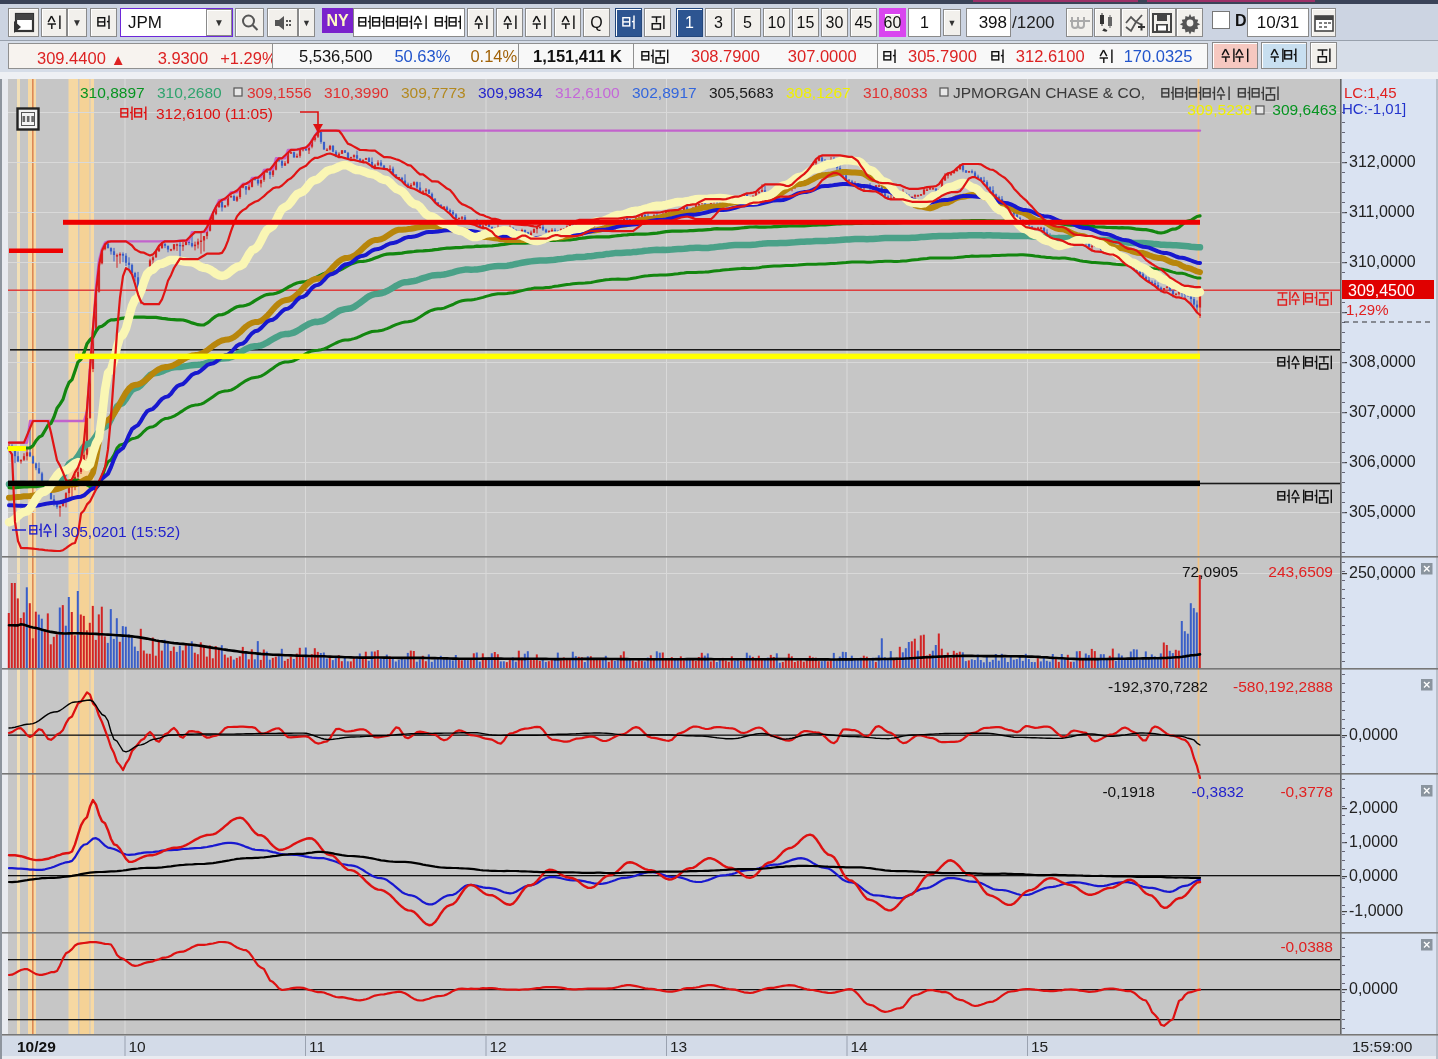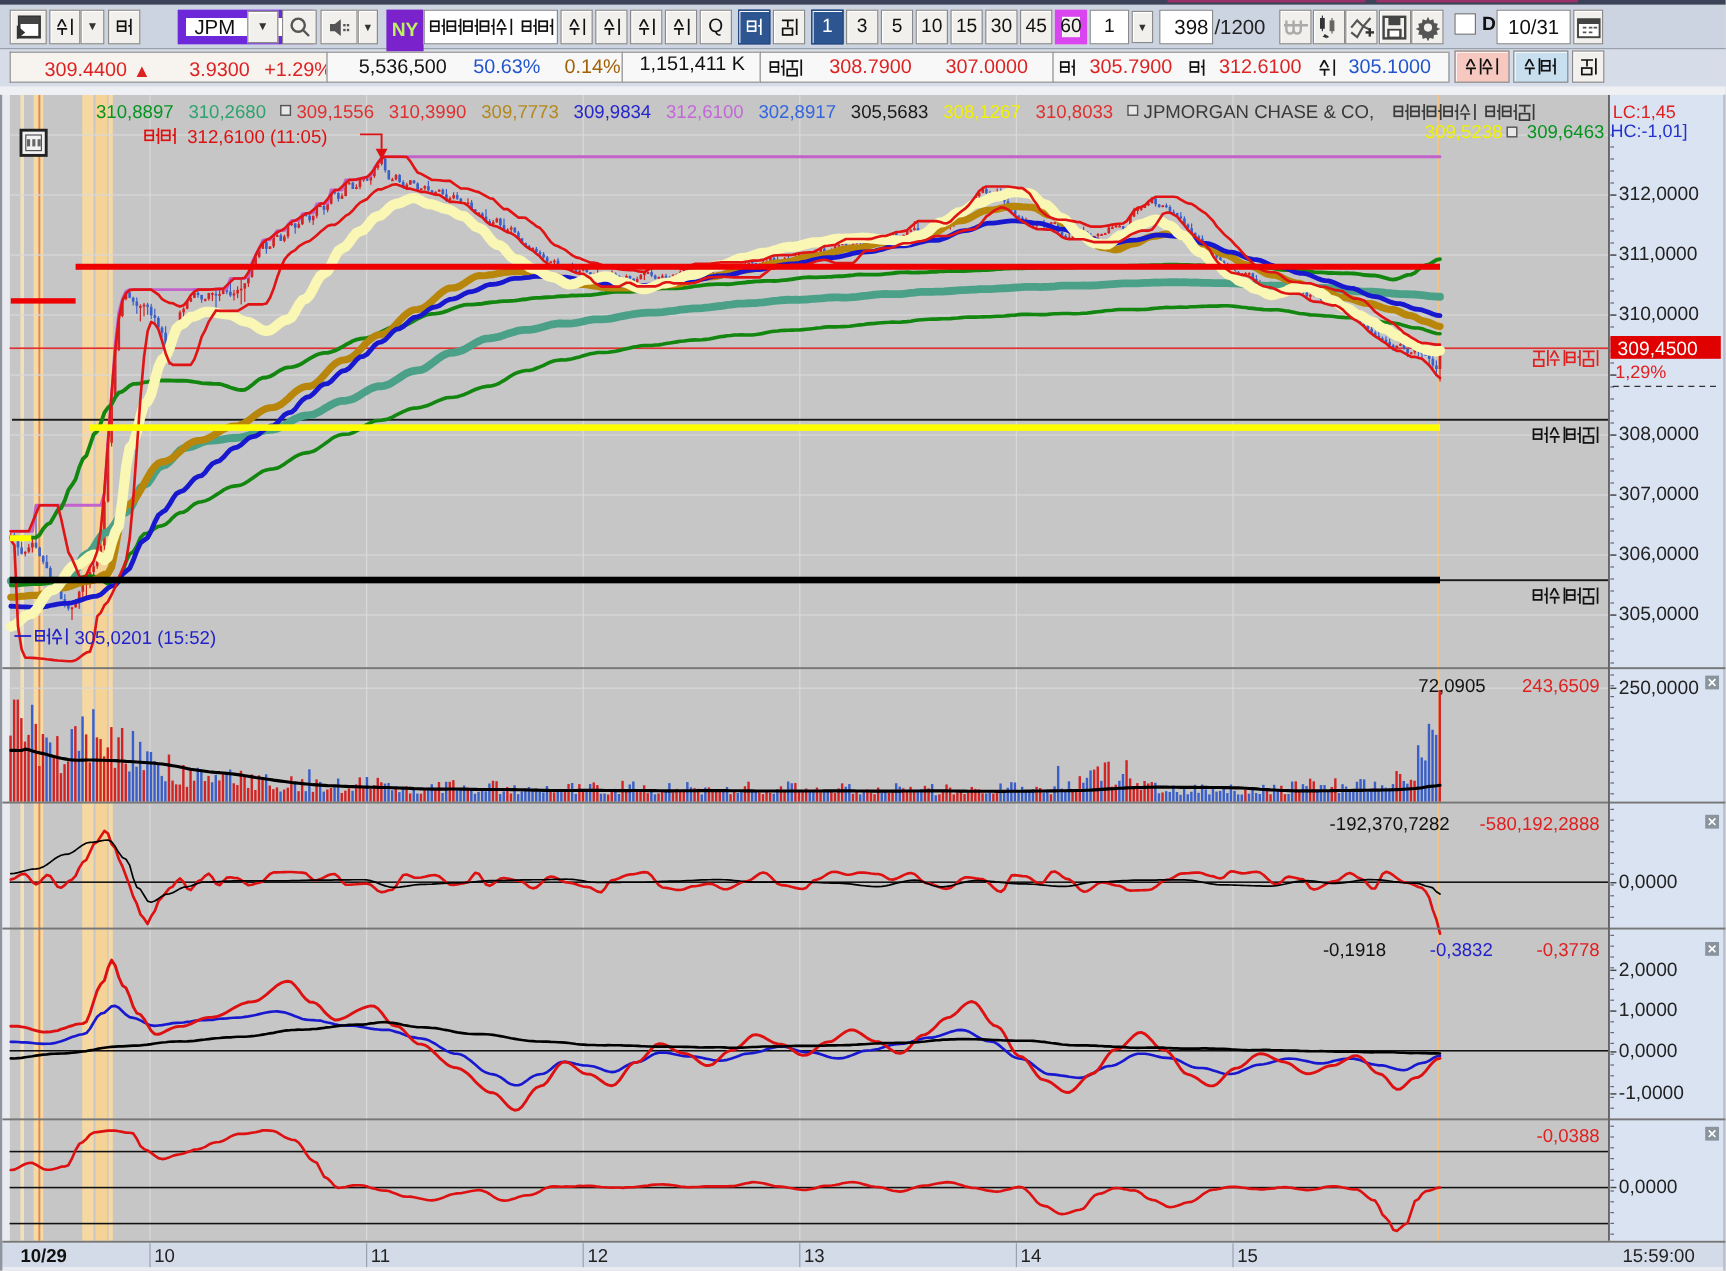--- a/index.html
+++ b/index.html
@@ -1587,21 +1587,21 @@
     <span style="font-size:10px;color:#333">▼</span>
   </div>
 <div style="position:absolute;left:90px;top:8px;width:27px;height:29px;background:#f2f0ec;border:1px solid #8a8a8a;box-sizing:border-box;display:flex;align-items:center;justify-content:center;font-size:16px;color:#111;font-weight:normal;box-shadow:inset 1px 1px 0 #ffffff;">
     <svg width="14" height="17" style="display:block">
       <rect x="0.9" y="3.7" width="6.8" height="8.2" fill="none" stroke="#111" stroke-width="1.43"></rect>
       <line x1="0.9" y1="7.9" x2="7.7" y2="7.9" stroke="#111" stroke-width="1.43"></line>
       <line x1="12.0" y1="1.6" x2="12.0" y2="15.1" stroke="#111" stroke-width="1.43"></line>
       <line x1="9.9" y1="7.6" x2="12.0" y2="7.6" stroke="#111" stroke-width="1.43"></line>
     </svg>
   </div>
-<div style="position:absolute;left:120px;top:8px;width:113px;height:29px;background:#fff;border:7px solid #6d28d9;box-sizing:border-box;display:flex;align-items:center;font-size:17px;color:#111;padding-left:7px;margin-left:28px;">JPM</div>
+<div style="position:absolute;left:120px;top:8px;width:113px;height:29px;background:#fff;border:1px solid #6d28d9;box-sizing:border-box;display:flex;align-items:center;font-size:17px;color:#111;padding-left:7px;">JPM</div>
 <div style="position:absolute;left:206px;top:9px;width:26px;height:27px;background:#f2f0ec;border:1px solid #8a8a8a;box-sizing:border-box;display:flex;align-items:center;justify-content:center;font-size:16px;color:#111;font-weight:normal;box-shadow:inset 1px 1px 0 #ffffff;">
     <span style="font-size:10px;color:#333">▼</span>
   </div>
 <div style="position:absolute;left:235px;top:8px;width:29px;height:29px;background:#f2f0ec;border:1px solid #8a8a8a;box-sizing:border-box;display:flex;align-items:center;justify-content:center;font-size:16px;color:#111;font-weight:normal;box-shadow:inset 1px 1px 0 #ffffff;">
     <svg width="22" height="22" viewBox="0 0 22 22">
       <circle cx="9.5" cy="9" r="5.5" fill="none" stroke="#555" stroke-width="2"></circle>
       <path d="M13.5 13 l5 5" stroke="#555" stroke-width="2"></path>
     </svg>
   </div>
 <div style="position:absolute;left:267px;top:8px;width:31px;height:29px;background:#f2f0ec;border:1px solid #8a8a8a;box-sizing:border-box;display:flex;align-items:center;justify-content:center;font-size:16px;color:#111;font-weight:normal;box-shadow:inset 1px 1px 0 #ffffff;">
@@ -1609,21 +1609,21 @@
       <path d="M3 8 h4 l5-4 v14 l-5-4 h-4 z" fill="#555"></path>
       <rect x="14" y="8" width="2" height="2" fill="#555"></rect>
       <rect x="17" y="8" width="2" height="2" fill="#555"></rect>
       <rect x="14" y="12" width="2" height="2" fill="#555"></rect>
       <rect x="17" y="12" width="2" height="2" fill="#555"></rect>
     </svg>
   </div>
 <div style="position:absolute;left:298px;top:8px;width:17px;height:29px;background:#f2f0ec;border:1px solid #8a8a8a;box-sizing:border-box;display:flex;align-items:center;justify-content:center;font-size:16px;color:#111;font-weight:normal;box-shadow:inset 1px 1px 0 #ffffff;">
     <span style="font-size:9px;color:#333">▼</span>
   </div>
-<div style="position:absolute;left:322px;top:8px;width:31px;height:35px;background:#7a22cc;display:flex;align-items:center;justify-content:center;font-size:16px;color:#bef264;font-weight:bold;">NY</div>
+<div style="position:absolute;left:322px;top:8px;width:31px;height:25px;background:#7a22cc;display:flex;align-items:center;justify-content:center;font-size:16px;color:#fef9c3;font-weight:bold;">NY</div>
 <div style="position:absolute;left:353px;top:8px;width:112px;height:29px;background:#fff;border:1px solid #8a8a8a;box-sizing:border-box;display:flex;align-items:center;font-size:16px;color:#111;padding-left:4px;overflow:hidden;white-space:nowrap;">
     <svg width="104" height="17" style="display:block">
       <rect x="0.9" y="3.7" width="6.8" height="8.2" fill="none" stroke="#111" stroke-width="1.43"></rect>
       <line x1="0.9" y1="7.9" x2="7.7" y2="7.9" stroke="#111" stroke-width="1.43"></line>
       <line x1="12.0" y1="1.6" x2="12.0" y2="15.1" stroke="#111" stroke-width="1.43"></line>
       <line x1="9.9" y1="7.6" x2="12.0" y2="7.6" stroke="#111" stroke-width="1.43"></line>
       <rect x="14.7" y="3.7" width="6.8" height="8.2" fill="none" stroke="#111" stroke-width="1.43"></rect>
       <line x1="14.7" y1="7.9" x2="21.5" y2="7.9" stroke="#111" stroke-width="1.43"></line>
       <line x1="25.8" y1="1.6" x2="25.8" y2="15.1" stroke="#111" stroke-width="1.43"></line>
       <line x1="23.7" y1="7.6" x2="25.8" y2="7.6" stroke="#111" stroke-width="1.43"></line>
@@ -1769,21 +1769,21 @@
     <span style="margin-left:28px;color:#d22">309.4400</span>
     <span style="color:#d22;font-size:15px;margin-left:5px">▲</span>
     <span style="color:#d22;margin-left:32px">3.9300</span>
     <span style="color:#d22;margin-left:12px">+1.29%</span>
   </div>
 <div style="position:absolute;left:272px;top:43px;width:246px;height:26px;background:#f8f8f8;border:1px solid #909090;border-right:none;box-sizing:border-box;display:flex;align-items:center;font-size:16.5px;white-space:nowrap;overflow:hidden;">
     <span style="margin-left:26px;color:#111">5,536,500</span>
     <span style="color:#2255cc;margin-left:22px">50.63%</span>
     <span style="color:#a16207;margin-left:20px">0.14%</span>
   </div>
-<div style="position:absolute;left:518px;top:43px;width:115px;height:26px;background:#f8f8f8;border:1px solid #909090;border-right:none;box-sizing:border-box;display:flex;align-items:flex-start;font-size:16.5px;white-space:nowrap;overflow:hidden;">
+<div style="position:absolute;left:518px;top:43px;width:115px;height:26px;background:#f8f8f8;border:1px solid #909090;border-right:none;box-sizing:border-box;display:flex;align-items:center;font-size:16.5px;white-space:nowrap;overflow:hidden;font-weight:bold;">
     <span style="color:#111;margin-left:14px">1,151,411 K</span>
   </div>
 <div style="position:absolute;left:633px;top:43px;width:244px;height:26px;background:#f8f8f8;border:1px solid #909090;border-right:none;box-sizing:border-box;display:flex;align-items:center;font-size:16.5px;white-space:nowrap;overflow:hidden;">
     <span style="margin-left:7px;display:inline-flex;align-items:center">
       <svg width="28" height="17" style="display:block">
         <rect x="0.9" y="3.7" width="6.8" height="8.2" fill="none" stroke="#111" stroke-width="1.43"></rect>
         <line x1="0.9" y1="7.9" x2="7.7" y2="7.9" stroke="#111" stroke-width="1.43"></line>
         <line x1="12.0" y1="1.6" x2="12.0" y2="15.1" stroke="#111" stroke-width="1.43"></line>
         <line x1="9.9" y1="7.6" x2="12.0" y2="7.6" stroke="#111" stroke-width="1.43"></line>
         <line x1="14.4" y1="3.0" x2="24.3" y2="3.0" stroke="#111" stroke-width="1.43"></line>
@@ -1816,21 +1816,21 @@
     <span style="color:#d22;margin-left:11px">312.6100</span>
     <span style="margin-left:14px;display:inline-flex;align-items:center">
       <svg width="14" height="17" style="display:block">
         <line x1="4.5" y1="2.2" x2="1.2" y2="8.2" stroke="#111" stroke-width="1.43"></line>
         <line x1="4.5" y1="2.2" x2="7.8" y2="8.2" stroke="#111" stroke-width="1.43"></line>
         <line x1="0.6" y1="10.0" x2="9.0" y2="10.0" stroke="#111" stroke-width="1.43"></line>
         <line x1="4.8" y1="10.0" x2="4.8" y2="15.1" stroke="#111" stroke-width="1.43"></line>
         <line x1="12.9" y1="1.6" x2="12.9" y2="15.1" stroke="#111" stroke-width="1.43"></line>
       </svg>
     </span>
-    <span style="color:#2255cc;margin-left:11px">305.1000</span>
+    <span style="color:#2255cc;margin-left:11px">170.0325</span>
   </div>
 <div style="position:absolute;left:1207px;top:43px;width:1px;height:26px;background:#909090;"></div>
 <div style="position:absolute;left:1212px;top:42px;width:46px;height:27px;background:#f6c8c0;border:1px solid #8a8a8a;box-sizing:border-box;display:flex;align-items:center;justify-content:center;font-size:16px;color:#111;font-weight:normal;box-shadow:inset 1px 1px 0 #ffffff;">
     <svg width="28" height="17" style="display:block">
       <line x1="4.5" y1="2.2" x2="1.2" y2="8.2" stroke="#111" stroke-width="1.43"></line>
       <line x1="4.5" y1="2.2" x2="7.8" y2="8.2" stroke="#111" stroke-width="1.43"></line>
       <line x1="0.6" y1="10.0" x2="9.0" y2="10.0" stroke="#111" stroke-width="1.43"></line>
       <line x1="4.8" y1="10.0" x2="4.8" y2="15.1" stroke="#111" stroke-width="1.43"></line>
       <line x1="12.9" y1="1.6" x2="12.9" y2="15.1" stroke="#111" stroke-width="1.43"></line>
       <line x1="18.3" y1="2.2" x2="15.0" y2="8.2" stroke="#111" stroke-width="1.43"></line>

